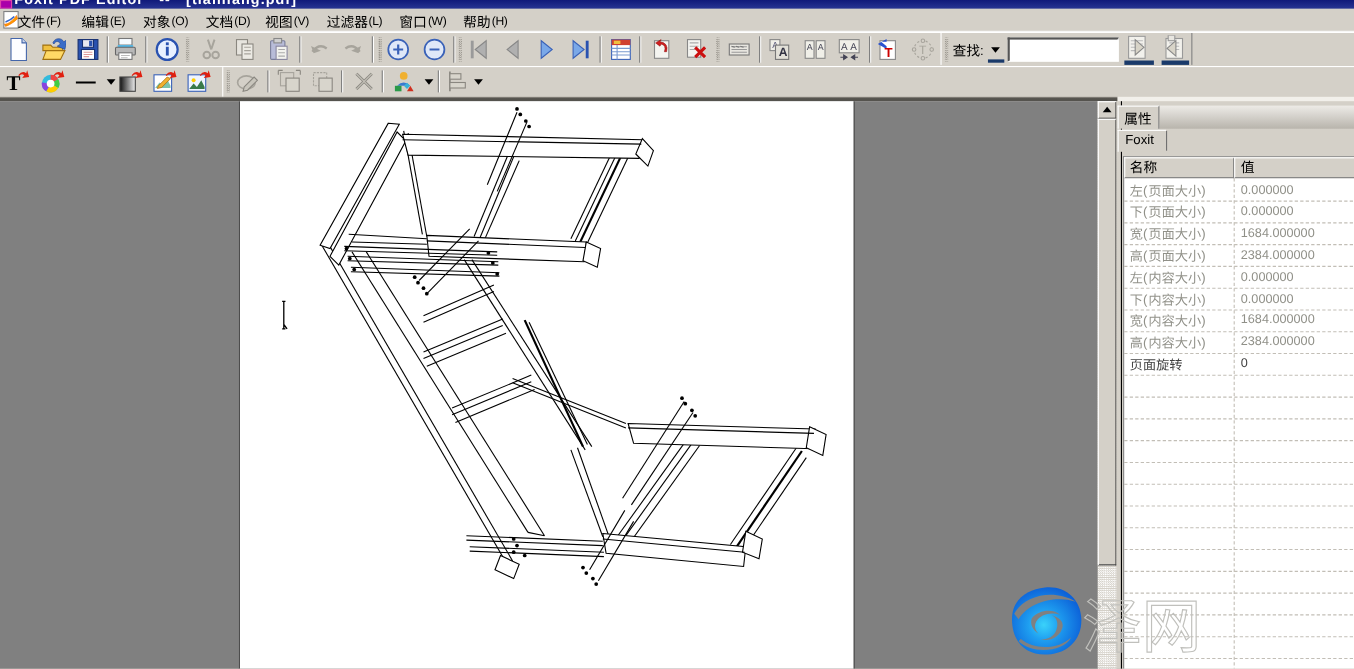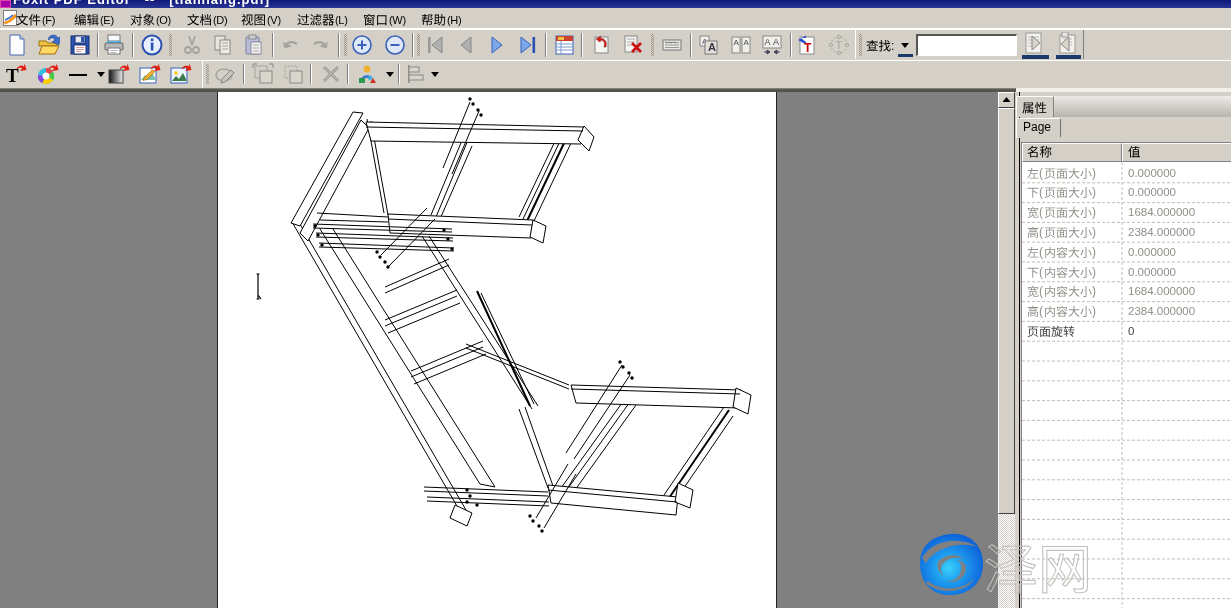--- a/index.html
+++ b/index.html
@@ -439,21 +439,21 @@
 <div class="abs" style="left:1019px;top:92px;width:1px;height:516px;background:#000"></div>
 <div class="abs" style="left:1054px;top:96px;width:177px;height:21px;background:linear-gradient(180deg,#edebe7,#b8b4ac)"></div>
 <div class="abs" style="left:1016px;top:96px;width:38px;height:21px;background:#d4d0c8;border-top:1px solid #fff;border-left:1px solid #fff;border-right:1px solid #808080"></div>
 <svg style="position:absolute;left:1022.0px;top:97.5px;overflow:visible" width="27" height="16">
     <g transform="scale(0.012500)" style="fill:#000;">
       <use href="#g23646" x="0"></use>
       <use href="#g24615" x="1000"></use>
     </g>
   </svg>
 <div class="abs" style="left:1016px;top:118px;width:44px;height:20px;background:#d4d0c8;border-top:1px solid #fff;border-left:1px solid #fff"></div>
-<div class="abs" style="left:1023px;top:120px;font-size:12px;color:#000">Page</div>
+<div class="abs" style="left:1023px;top:120px;font-size:12px;color:#000">Foxit</div>
 <div class="abs" style="left:1060px;top:119px;width:1px;height:18px;background:#707070"></div>
 <div class="abs" style="left:1021px;top:142px;width:210px;height:466px;background:#fff;border-top:1px solid #808080;border-left:1px solid #808080"></div>
 <div class="abs" style="left:1022px;top:143px;width:100px;height:19px;background:#d4d0c8;border-top:1px solid #fff;border-left:1px solid #fff;border-right:1px solid #808080;border-bottom:1px solid #808080"></div>
 <div class="abs" style="left:1122px;top:143px;width:109px;height:19px;background:#d4d0c8;border-top:1px solid #fff;border-left:1px solid #fff;border-bottom:1px solid #808080"></div>
 <svg style="position:absolute;left:1027.0px;top:141.5px;overflow:visible" width="27" height="16">
     <g transform="scale(0.012500)" style="fill:#000;">
       <use href="#g21517" x="0"></use>
       <use href="#g31216" x="1000"></use>
     </g>
   </svg>

